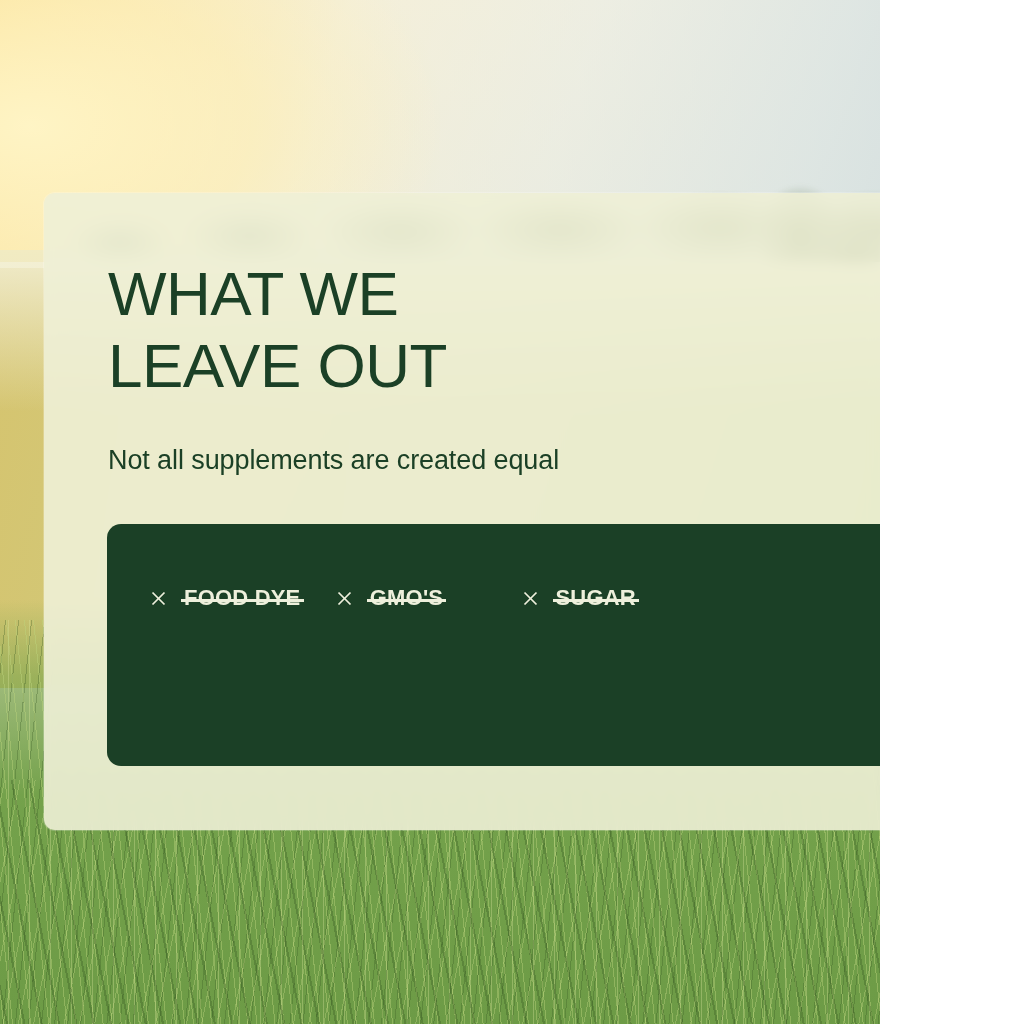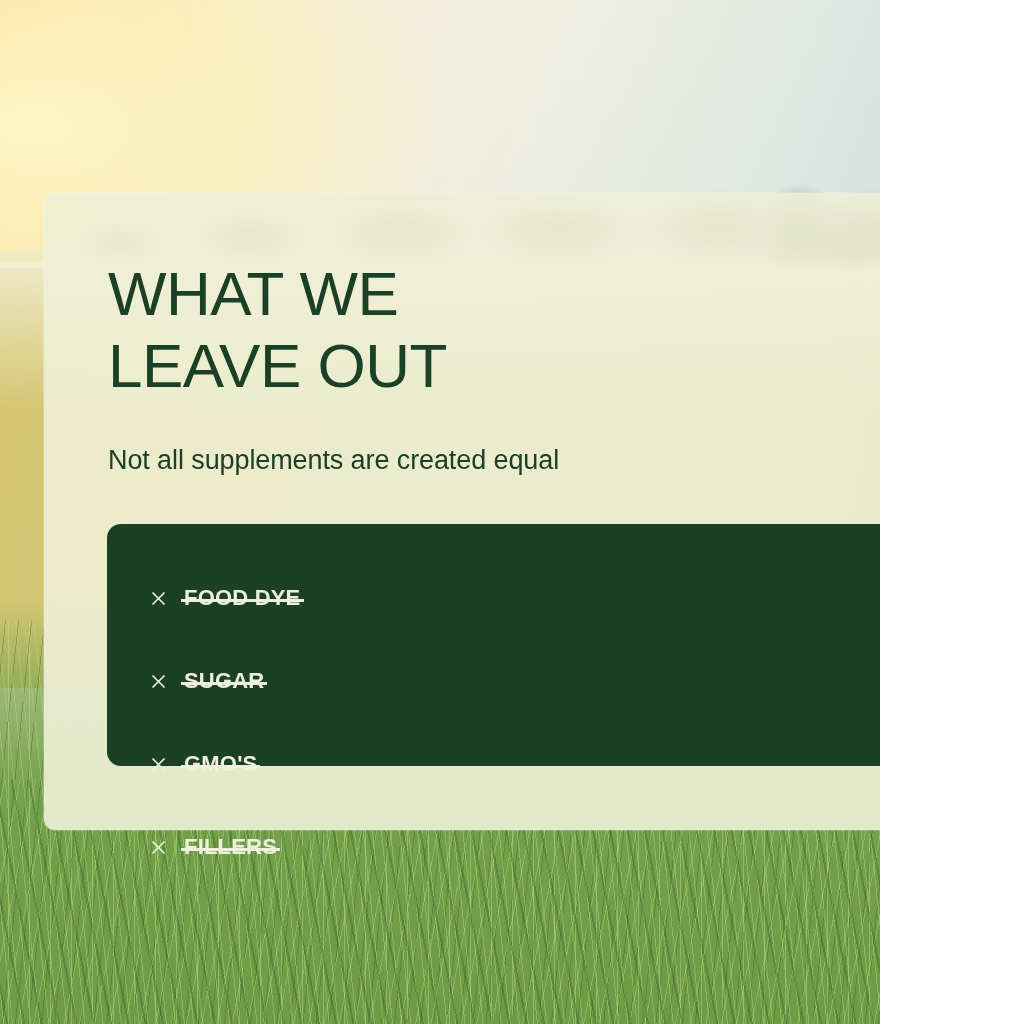--- a/index.html
+++ b/index.html
@@ -161,21 +161,21 @@
     position:absolute;
     left:63px; top:331px; width:808px; height:242px;
     background:#1b4026;
     border-radius:14px;
   }
 
   .panel-grid {
     position:absolute; inset:0;
     padding:42px 40px 40px 44px;
     display:grid;
-    grid-template-columns:1fr;
+    grid-template-columns:1fr 1fr 1fr 1fr;
     grid-auto-rows:64px;
     column-gap:34px;
     align-content:start;
     gap:19px;
   }
 
   .item { display:flex; align-items:center; gap:18px; }
 
   .x-icon { width:15px; height:15px; flex:0 0 15px; display:block; }
   .x-icon line { stroke:#eef0dc; stroke-width:1.7; }
@@ -235,36 +235,29 @@
           </svg>
           <span class="item-label">FOOD DYE</span>
         </div>
 
 
         <div class="item">
           <svg class="x-icon" viewBox="0 0 15 15">
             <line x1="1.5" y1="1.5" x2="13.5" y2="13.5"></line>
             <line x1="13.5" y1="1.5" x2="1.5" y2="13.5"></line>
           </svg>
-          <span class="item-label">SUGAR</span>
+          <span class="item-label">GMO'S</span>
         </div>
 
         <div class="item">
           <svg class="x-icon" viewBox="0 0 15 15">
             <line x1="1.5" y1="1.5" x2="13.5" y2="13.5"></line>
             <line x1="13.5" y1="1.5" x2="1.5" y2="13.5"></line>
           </svg>
-          <span class="item-label">GMO'S</span>
+          <span class="item-label">SUGAR</span>
         </div>
 
-        <div class="item">
-          <svg class="x-icon" viewBox="0 0 15 15">
-            <line x1="1.5" y1="1.5" x2="13.5" y2="13.5"></line>
-            <line x1="13.5" y1="1.5" x2="1.5" y2="13.5"></line>
-          </svg>
-          <span class="item-label">FILLERS</span>
-        </div>
 
 
       </div>
     </div>
   </div>
 </div>
 
 </body></html>

